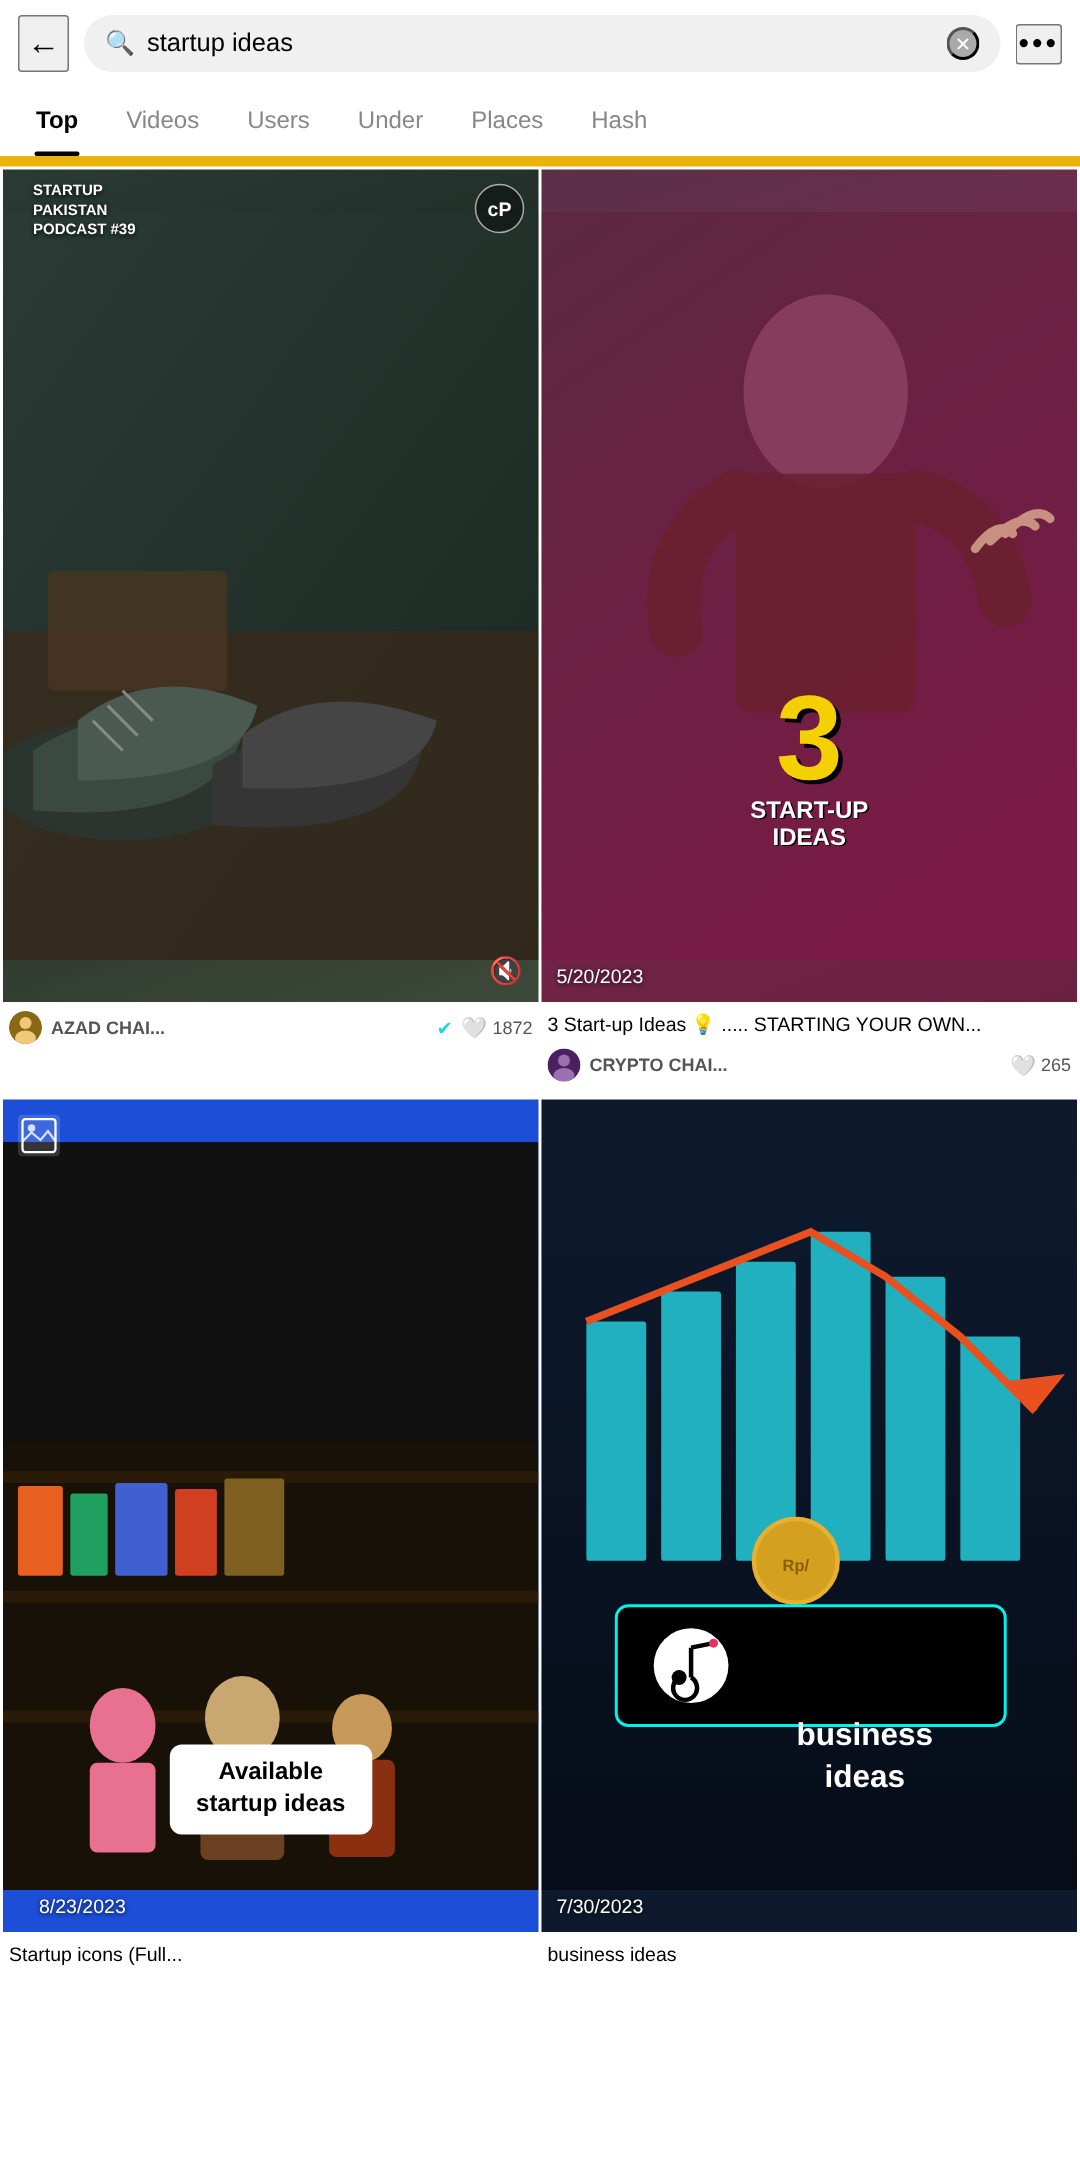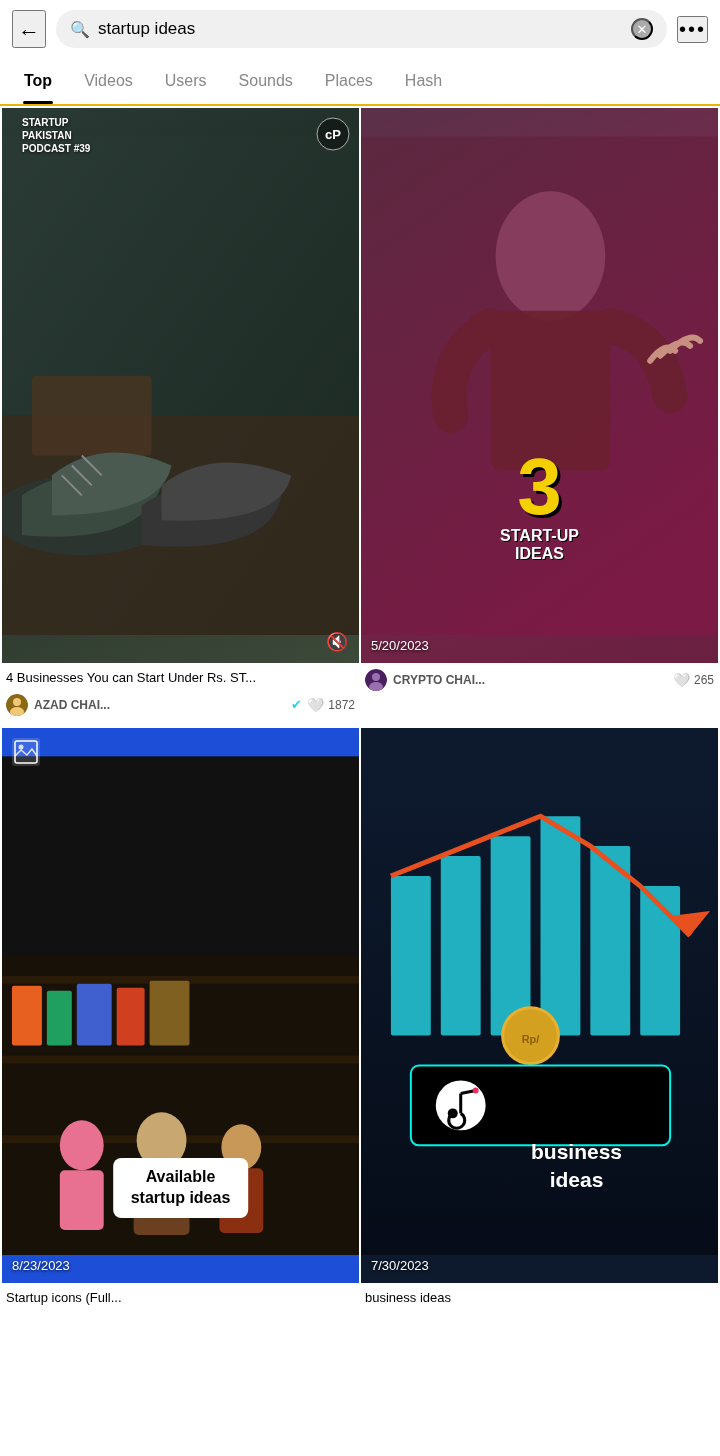--- a/index.html
+++ b/index.html
@@ -9,21 +9,21 @@
     
     .header { display: flex; align-items: center; padding: 10px 12px; gap: 10px; background: #fff; }
     .back-btn { font-size: 22px; cursor: pointer; color: #000; padding: 4px; }
     .search-bar { flex: 1; display: flex; align-items: center; background: #f0f0f0; border-radius: 22px; padding: 8px 14px; gap: 8px; }
     .search-icon-wrap { color: #666; font-size: 16px; }
     .search-text { flex: 1; font-size: 17px; color: #000; }
     .clear-btn { width: 22px; height: 22px; background: #aaa; border-radius: 50%; display: flex; align-items: center; justify-content: center; color: #fff; font-size: 13px; cursor: pointer; }
     .more-btn { font-size: 20px; color: #000; cursor: pointer; letter-spacing: 2px; }
 
     
-    .tabs { display: flex; border-bottom: 2px solid #eab308; padding: 0 8px; overflow-x: auto; scrollbar-width: none; }
+    .tabs { display: flex; border-bottom: 7px solid #eab308; padding: 0 8px; overflow-x: auto; scrollbar-width: none; }
     .tabs::-webkit-scrollbar { display: none; }
     .tab { padding: 14px 16px; font-size: 16px; color: #888; cursor: pointer; white-space: nowrap; position: relative; }
     .tab.active { color: #000; font-weight: 700; }
     .tab.active::after { content: ''; position: absolute; bottom: 0; left: 50%; transform: translateX(-50%); width: 30px; height: 3px; background: #000; border-radius: 2px; }
 
     
     .grid { display: grid; grid-template-columns: 1fr 1fr; gap: 2px; padding: 2px; }
 
     
     .video-card { display: flex; flex-direction: column; background: #fff; }
@@ -57,21 +57,21 @@
     <span class="search-text">startup ideas</span>
     <button class="clear-btn">✕</button>
   </div>
   <button class="more-btn">•••</button>
 </div>
 
 <div class="tabs">
   <div class="tab active">Top</div>
   <div class="tab">Videos</div>
   <div class="tab">Users</div>
-  <div class="tab">Sounds</div>
+  <div class="tab">Under</div>
   <div class="tab">Places</div>
   <div class="tab">Hash</div>
 </div>
 
 <div class="grid">
 
   <div class="video-card">
     <div class="thumbnail card1-bg">
 
       <svg width="100%" height="100%" viewBox="0 0 358 500" xmlns="http://www.w3.org/2000/svg" style="position:absolute;inset:0;">
@@ -103,21 +103,20 @@
           <circle cx="18" cy="18" r="16" fill="rgba(0,0,0,0.4)" stroke="#aaa" stroke-width="1"></circle>
           <text x="18" y="23" text-anchor="middle" fill="#fff" font-size="13" font-weight="bold">cP</text>
         </svg>
       </div>
 
       <div style="position:absolute;bottom:10px;right:10px;">
         <span style="color:#fff;font-size:18px;">🔇</span>
       </div>
     </div>
     <div class="card-info">
-      <div class="card-title">4 Businesses You can Start Under Rs. ST...</div>
       <div class="card-meta">
         <div class="avatar">
           <svg width="22" height="22" viewBox="0 0 22 22">
             <circle cx="11" cy="11" r="11" fill="#8B6914"></circle>
             <circle cx="11" cy="8" r="4" fill="#f0c878"></circle>
             <ellipse cx="11" cy="18" rx="7" ry="5" fill="#f0c878"></ellipse>
           </svg>
         </div>
         <span class="username">AZAD CHAI...</span>
         <span class="verified">✔</span>
@@ -150,20 +149,21 @@
         <path d="M300 220 Q320 200 330 210 M310 215 Q330 195 340 205 M290 225 Q305 205 315 215" stroke="#c89080" stroke-width="6" fill="none" stroke-linecap="round"></path>
       </svg>
 
       <div style="position:absolute;bottom:100px;left:50%;transform:translateX(-50%);text-align:center;">
         <div style="font-size:80px;font-weight:900;color:#f5d000;line-height:1;text-shadow:3px 3px 0 #000;font-family:Arial Black,sans-serif;">3</div>
         <div style="font-size:16px;font-weight:900;color:#fff;text-shadow:1px 1px 0 #000;">START-UP<br>IDEAS</div>
       </div>
       <div class="date-badge" style="position:absolute;bottom:10px;left:10px;">5/20/2023</div>
     </div>
     <div class="card-info">
+      <div class="card-title">3 Start-up Ideas 💡 ..... STARTING YOUR OWN...</div>
       <div class="card-meta">
         <div class="avatar">
           <svg width="22" height="22" viewBox="0 0 22 22">
             <circle cx="11" cy="11" r="11" fill="#4a2060"></circle>
             <circle cx="11" cy="8" r="4" fill="#9a70b0"></circle>
             <ellipse cx="11" cy="18" rx="7" ry="5" fill="#9a70b0"></ellipse>
           </svg>
         </div>
         <span class="username">CRYPTO CHAI...</span>
         <span class="likes">
@@ -206,21 +206,21 @@
           <rect width="28" height="28" rx="3" fill="rgba(255,255,255,0.15)"></rect>
           <rect x="3" y="3" width="22" height="22" rx="2" stroke="#fff" stroke-width="1.5" fill="none"></rect>
           <circle cx="9" cy="9" r="2.5" fill="#fff" opacity="0.8"></circle>
           <path d="M3 18 L9 12 L15 17 L20 11 L25 18" stroke="#fff" stroke-width="1.5" fill="none" opacity="0.8"></path>
         </svg>
       </div>
 
       <div style="position:absolute;bottom:65px;left:50%;transform:translateX(-50%);background:#fff;border-radius:8px;padding:9px 18px;text-align:center;white-space:nowrap;">
         <div style="font-size:16px;font-weight:700;color:#000;line-height:1.3;">Available<br>startup ideas</div>
       </div>
-      <div class="date-badge" style="position:absolute;bottom:10px;left:10px;">8/23/2023</div>
+      <div class="date-badge" style="position:absolute;bottom:10px;left:24px;">8/23/2023</div>
     </div>
     <div class="card-info">
       <div class="card-title">Startup icons (Full...</div>
     </div>
   </div>
 
   <div class="video-card">
     <div class="thumbnail" style="background:#0d1a2e;position:relative;">
       <svg width="100%" height="100%" viewBox="0 0 358 500" xmlns="http://www.w3.org/2000/svg" style="position:absolute;inset:0;">
         <defs>

